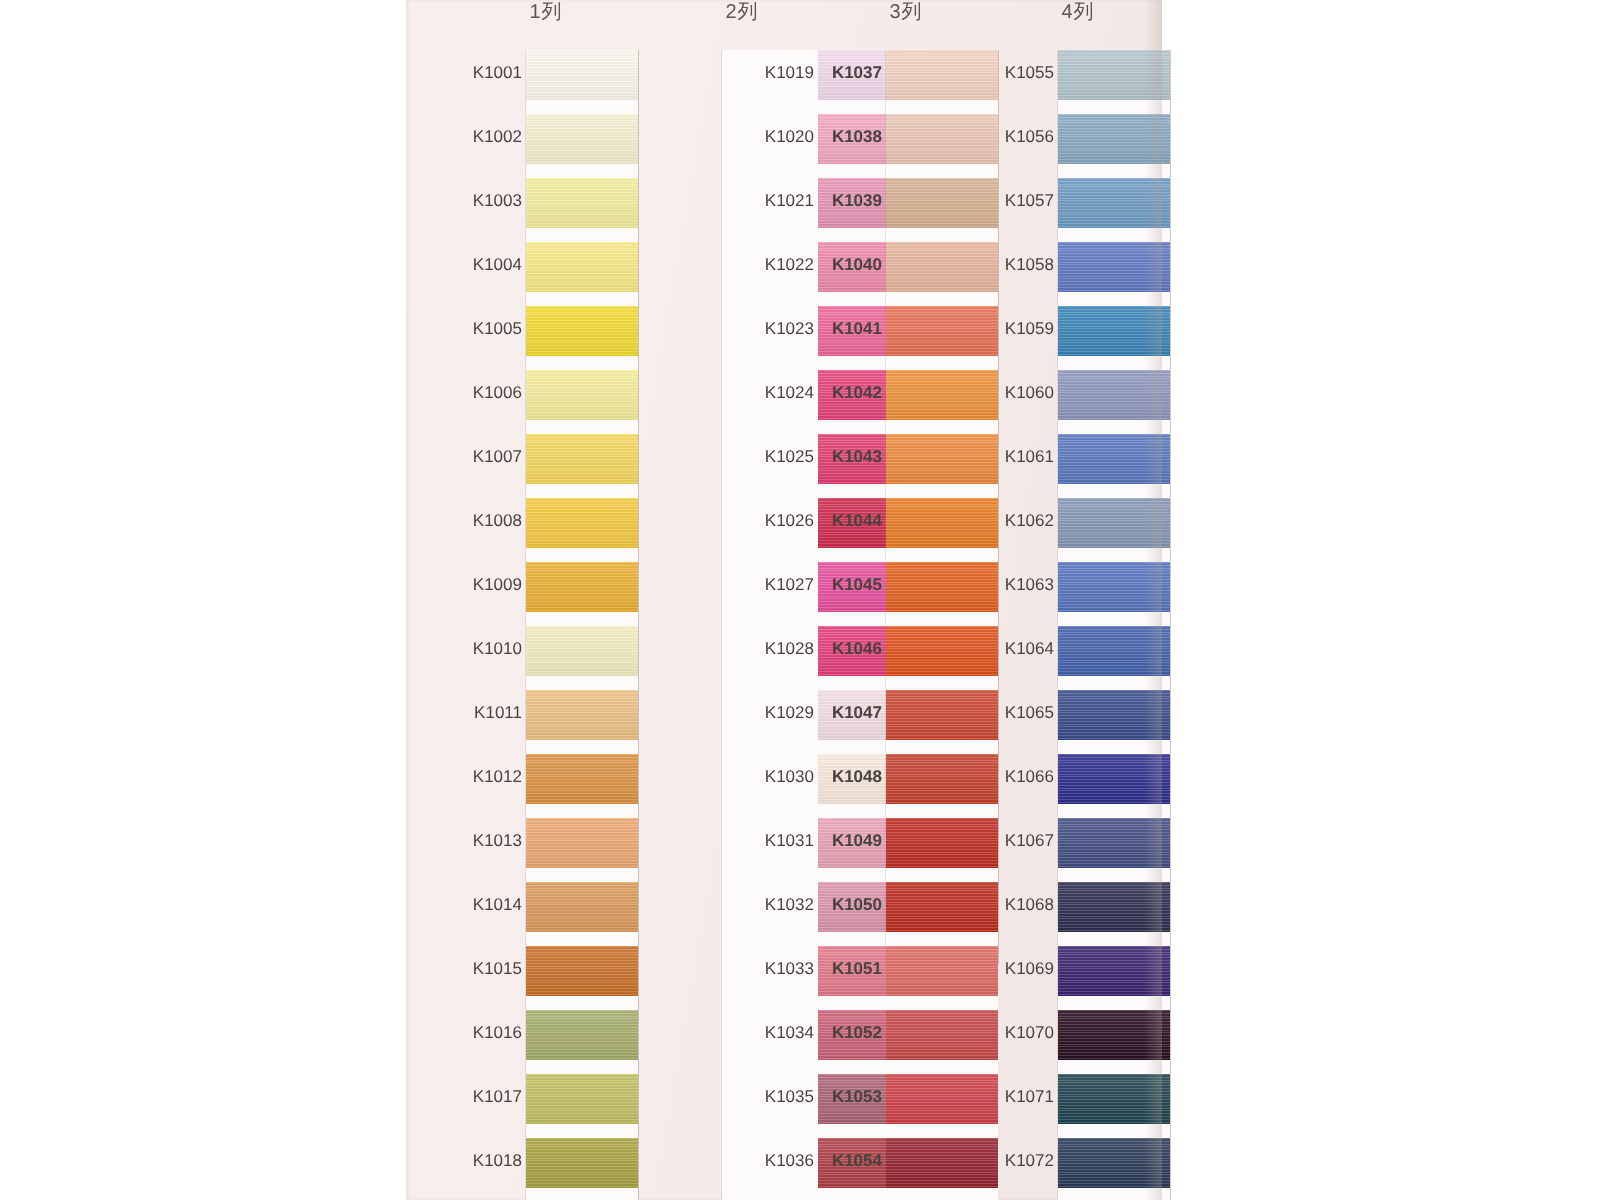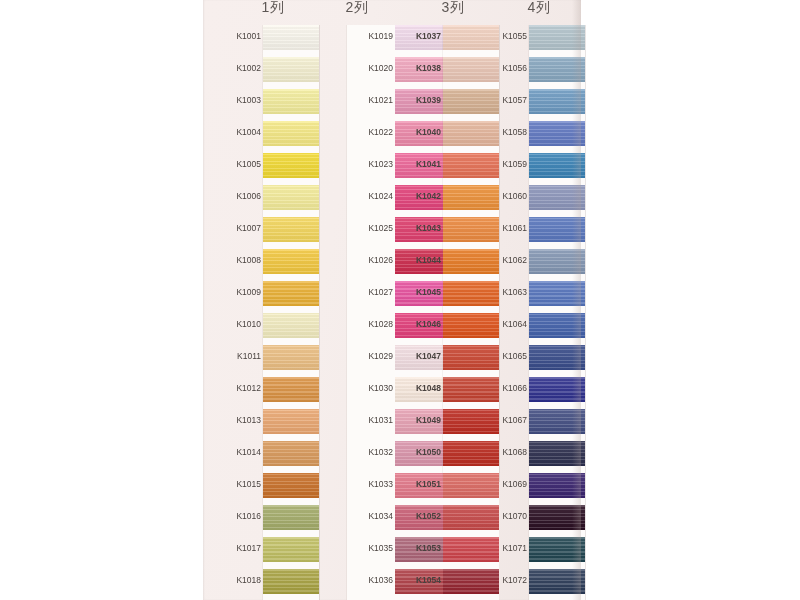--- a/index.html
+++ b/index.html
@@ -37,21 +37,21 @@
   .col {
     position: absolute;
     top: 0;
     height: 600px;
   }
   .col-header {
     position: absolute;
     top: 1px;
     width: 100%;
     text-align: center;
-    font-size: 14px;
+    font-size: 10px;
     color: #5d5754;
     letter-spacing: 0.5px;
     line-height: 12px;
   }
   .strip {
     position: absolute;
     top: 17px;
     left: 38px;
     width: 56px;
     background: #fdfbf9;
@@ -204,21 +204,21 @@
             <div class="gap"></div>
             <div class="code">K1017</div>
           </div>
           <div class="swatch-row">
             <div class="swatch" style="background: rgb(169, 163, 64);"></div>
             <div class="gap"></div>
             <div class="code">K1018</div>
           </div>
         </div>
       </div>
-      <div class="col" style="left: 106px; width: 96px;">
+      <div class="col" style="left: 120px; width: 96px;">
         <div class="col-header">2列</div>
         <div class="strip" style="height: 578px; padding-left: 48px;">
           <div class="swatch-row">
             <div class="swatch" style="background: rgb(244, 220, 237);"></div>
             <div class="gap"></div>
             <div class="code">K1019</div>
           </div>
           <div class="swatch-row">
             <div class="swatch" style="background: rgb(244, 168, 192);"></div>
             <div class="gap"></div>

